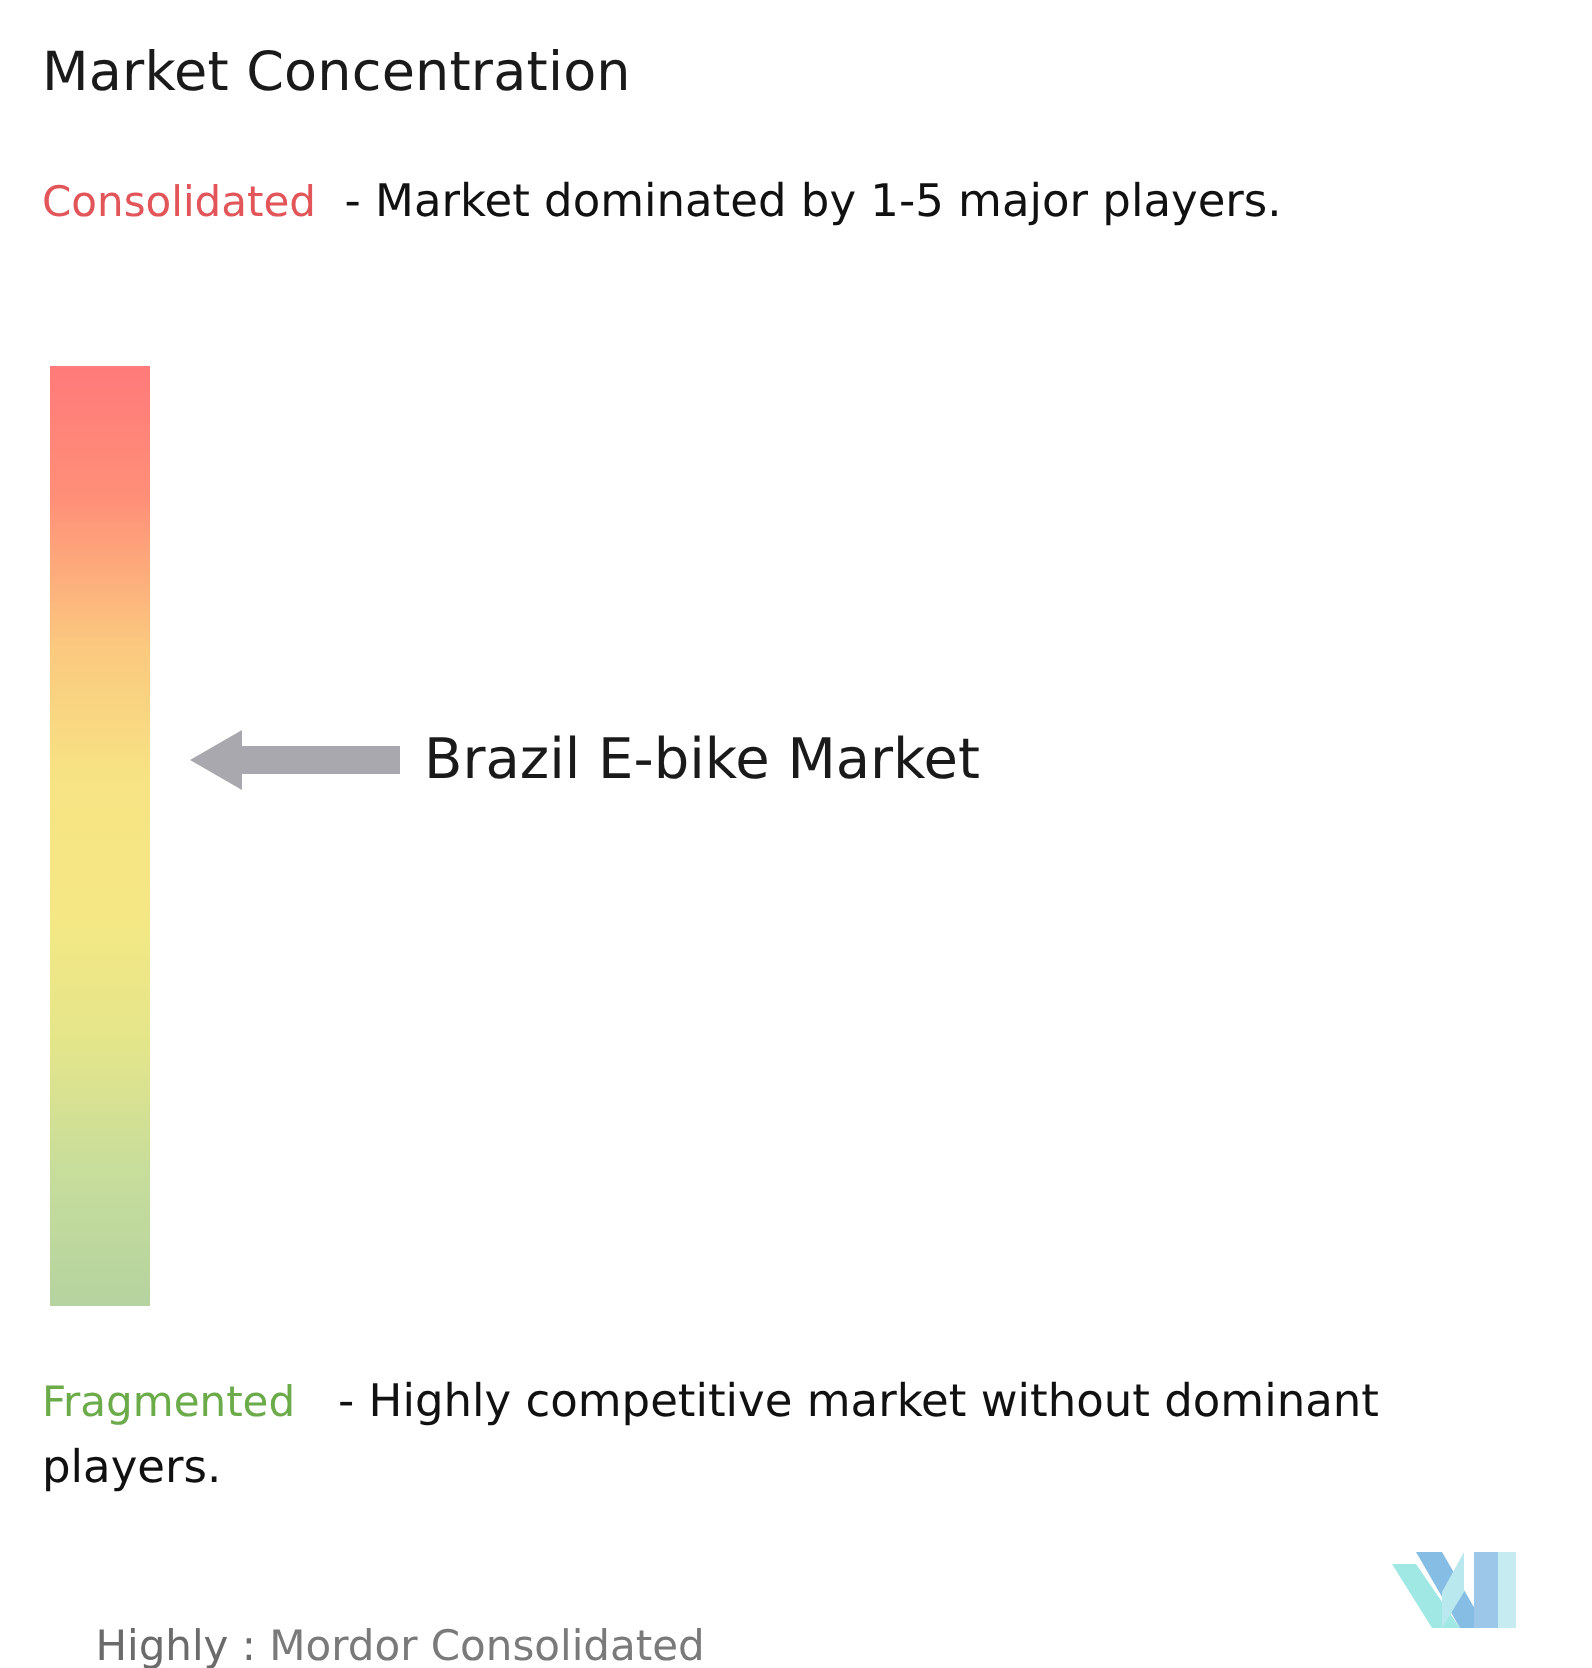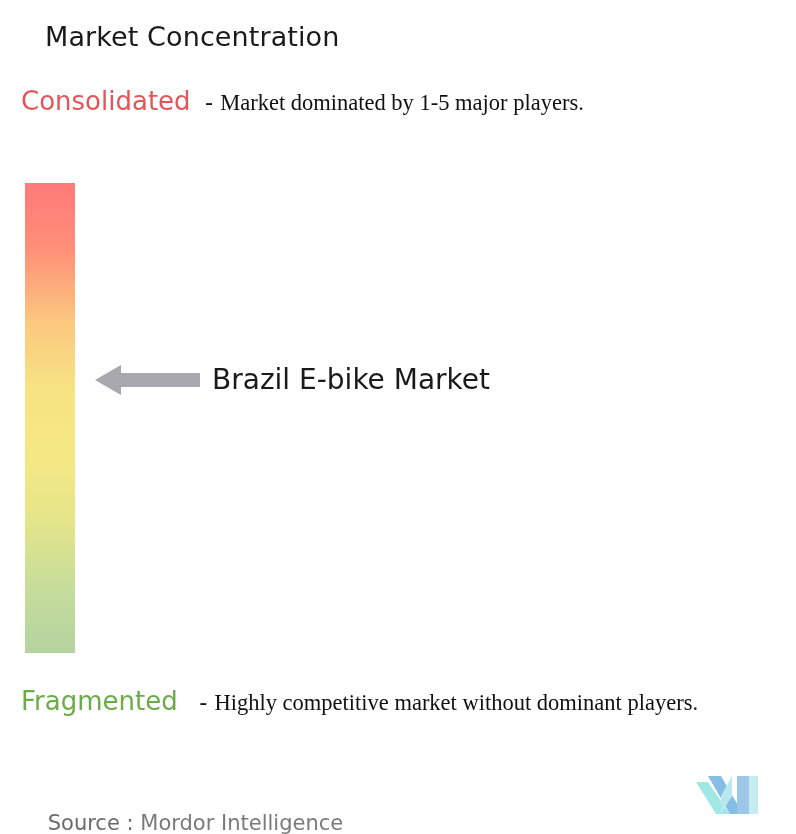--- a/index.html
+++ b/index.html
@@ -27,42 +27,41 @@
   
   .chart-title {
     position: absolute;
     left: 21px;
     top: 20px;
     font-size: 27px;
     line-height: 34px;
     color: #1a1a1a;
     letter-spacing: 0.1px;
     white-space: nowrap;
-    margin-left: 24px;
   }
 
   
   .legend-block {
     position: absolute;
     left: 21px;
     width: 762px;
     font-size: 22.5px;
     line-height: 33px;
     color: #111111;
   }
   .legend-top { top: 85px; }
   .legend-bottom { top: 685px; }
 
   .legend-key {
-    font-size: 26px;
+    font-size: 21px;
   }
   .legend-key.consolidated { color: #e2565a; }
   .legend-key.fragmented   { color: #6cab4a; text-align: center; }
   .legend-sep { white-space: pre; }
-  .legend-desc { color: #111111; font-family: Liberation Serif, serif; }
+  .legend-desc { color: #111111; }
 
   
   .spectrum-bar {
     position: absolute;
     left: 25px;
     top: 183px;
     width: 50px;
     height: 470px;
     background: linear-gradient(
       to bottom,
@@ -141,21 +140,21 @@
       <polygon points="0,18 26,3 26,11 105,11 105,25 26,25 26,33" fill="#a8a8ae"></polygon>
     </svg>
     <div class="pointer-label">Brazil E-bike Market</div>
   </div>
 
   <div class="legend-block legend-bottom">
     <span class="legend-key fragmented">Fragmented</span><span class="legend-sep">   - </span><span class="legend-desc">Highly competitive market without dominant players.</span>
   </div>
 
   <div class="source-line">
-    <span class="source-label">Source : </span><span class="source-value">Mordor Intelligence</span>
+    <span class="source-label">Highly : </span><span class="source-value">Mordor Consolidated</span>
   </div>
 
   <svg class="brand-logo" viewBox="0 0 66 44">
     <polygon points="2,12 14,12 36,44 22,44" fill="#9fe8e4"></polygon>
     <polygon points="14,6 27,6 49,44 36,44" fill="#86bde4"></polygon>
     <polygon points="27,44 27,26 38,6 38,26" fill="#b9e9ef"></polygon>
     <polygon points="43,6 55,6 55,44 43,44" fill="#9cc7e8"></polygon>
     <polygon points="55,6 64,6 64,44 55,44" fill="#c6ecf2"></polygon>
   </svg>
 

